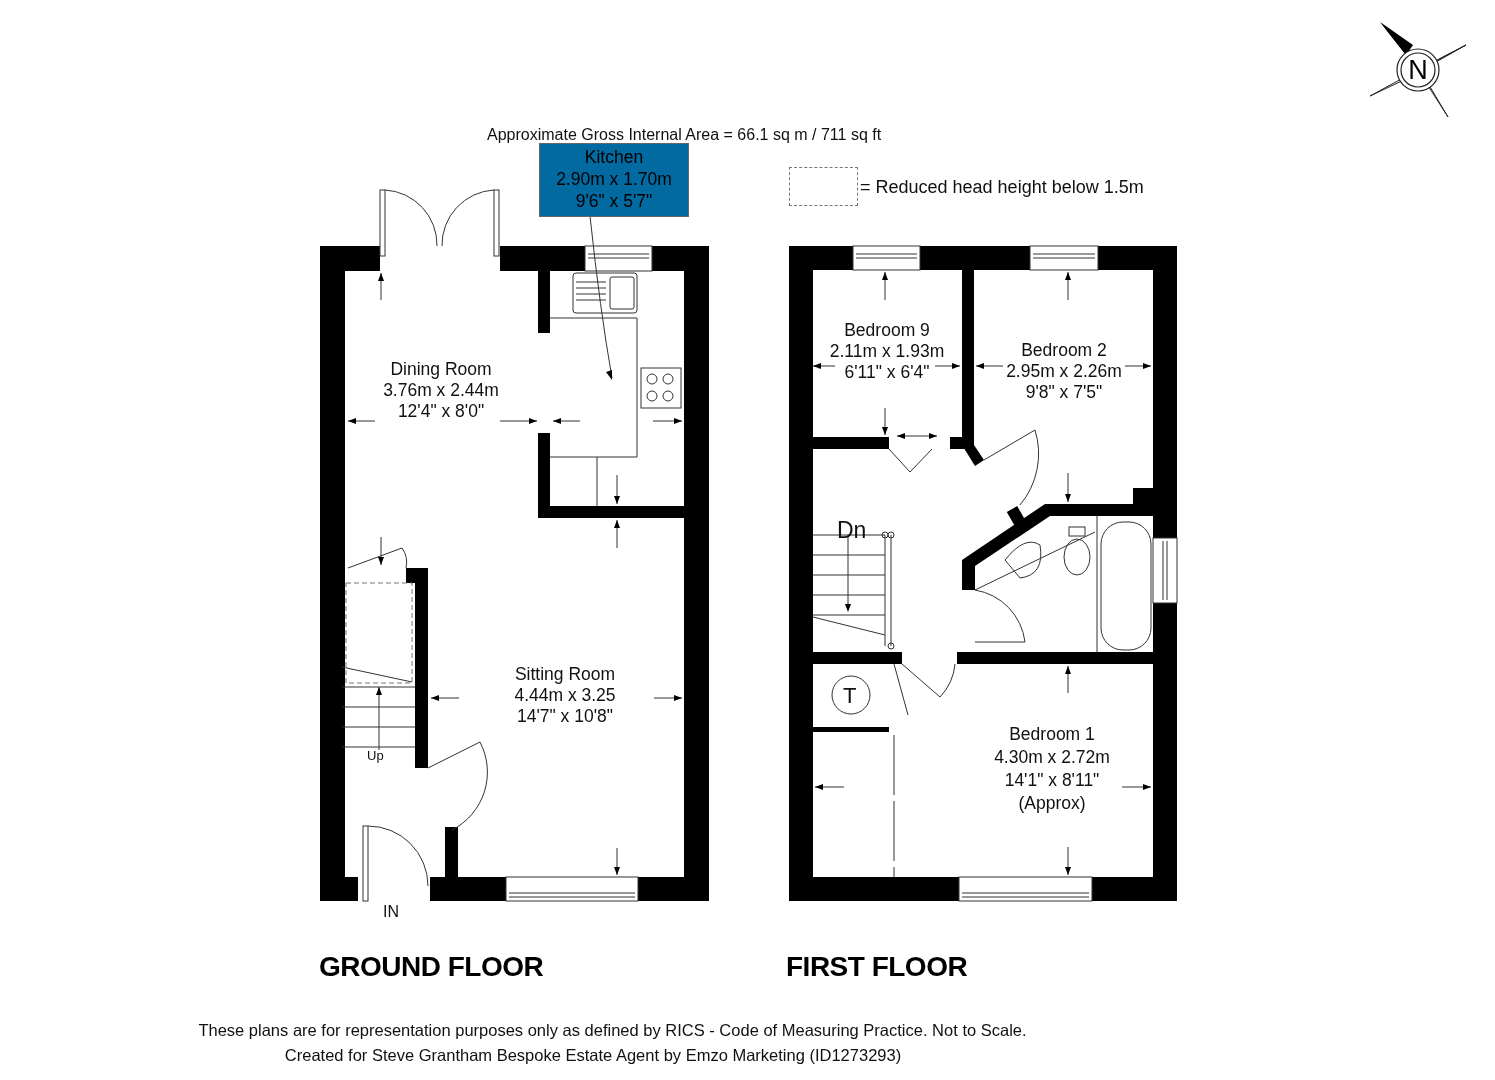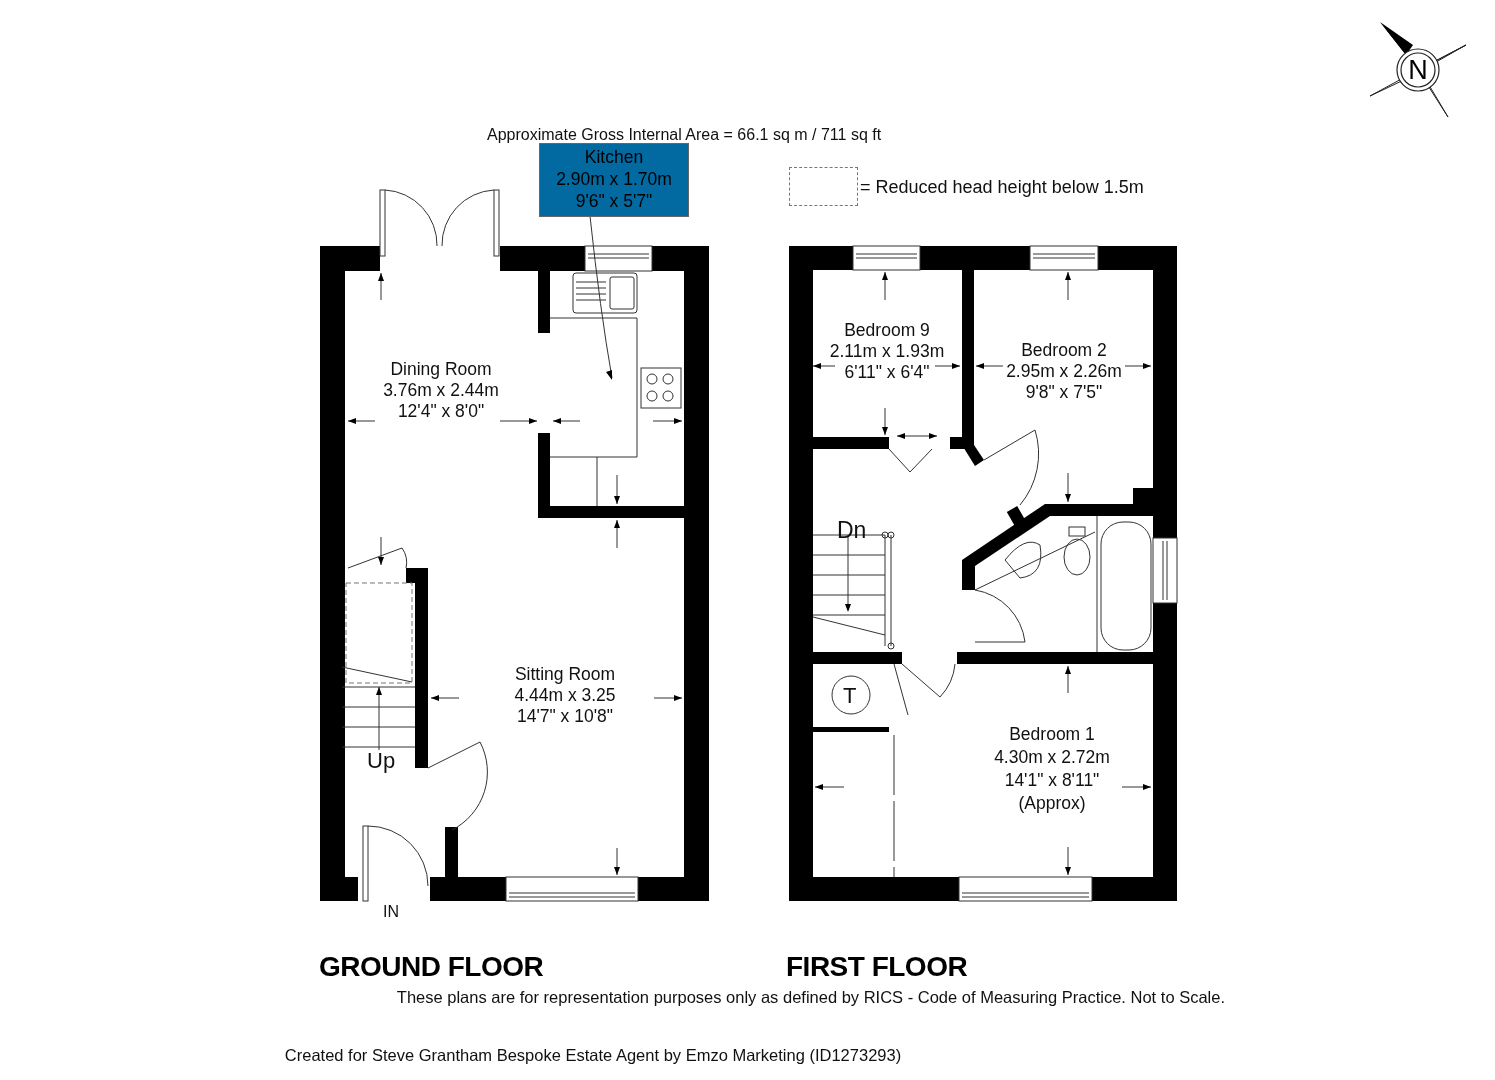--- a/index.html
+++ b/index.html
@@ -239,21 +239,21 @@
 <div class="room-label" style="left:441px; top:359px;">
   <div>Dining Room</div>
   <div>3.76m x 2.44m</div>
   <div>12'4" x 8'0"</div>
 </div>
 <div class="room-label" style="left:565px; top:664px;">
   <div>Sitting Room</div>
   <div>4.44m x 3.25</div>
   <div>14'7" x 10'8"</div>
 </div>
-<div class="txt" style="left:367px; top:748px; font-size:22px;">Up</div>
+<div class="txt" style="left:367px; top:748px; font-size:13px;">Up</div>
 <div class="txt" style="left:383px; top:903px; font-size:16px;">IN</div>
 
 <div class="room-label" style="left:887px; top:320px;">
   <div>Bedroom 9</div>
   <div>2.11m x 1.93m</div>
   <div>6'11" x 6'4"</div>
 </div>
 <div class="room-label" style="left:1064px; top:340px;">
   <div>Bedroom 2</div>
   <div>2.95m x 2.26m</div>
@@ -264,14 +264,14 @@
   <div>4.30m x 2.72m</div>
   <div>14'1" x 8'11"</div>
   <div>(Approx)</div>
 </div>
 <div class="txt" style="left:837px; top:517px; font-size:23px;">Dn</div>
 <div class="txt" style="left:843px; top:683px; font-size:22px;">T</div>
 
 <div class="floor-title" style="left:319px; top:951px;">GROUND FLOOR</div>
 <div class="floor-title" style="left:786px; top:951px;">FIRST FLOOR</div>
 
-<div class="txt" style="left:0; width:1225px; text-align:right; top:988px; font-size:16.5px;">These plans are for representation purposes only as defined by RICS - Code of Measuring Practice. Not to Scale.</div>
+<div class="txt" style="left:0; width:1225px; text-align:center; top:1021px; font-size:16.5px;">These plans are for representation purposes only as defined by RICS - Code of Measuring Practice. Not to Scale.</div>
 <div class="txt" style="left:0; width:1186px; text-align:center; top:1046px; font-size:16.5px;">Created for Steve Grantham Bespoke Estate Agent by Emzo Marketing (ID1273293)</div>
 
 </body></html>

